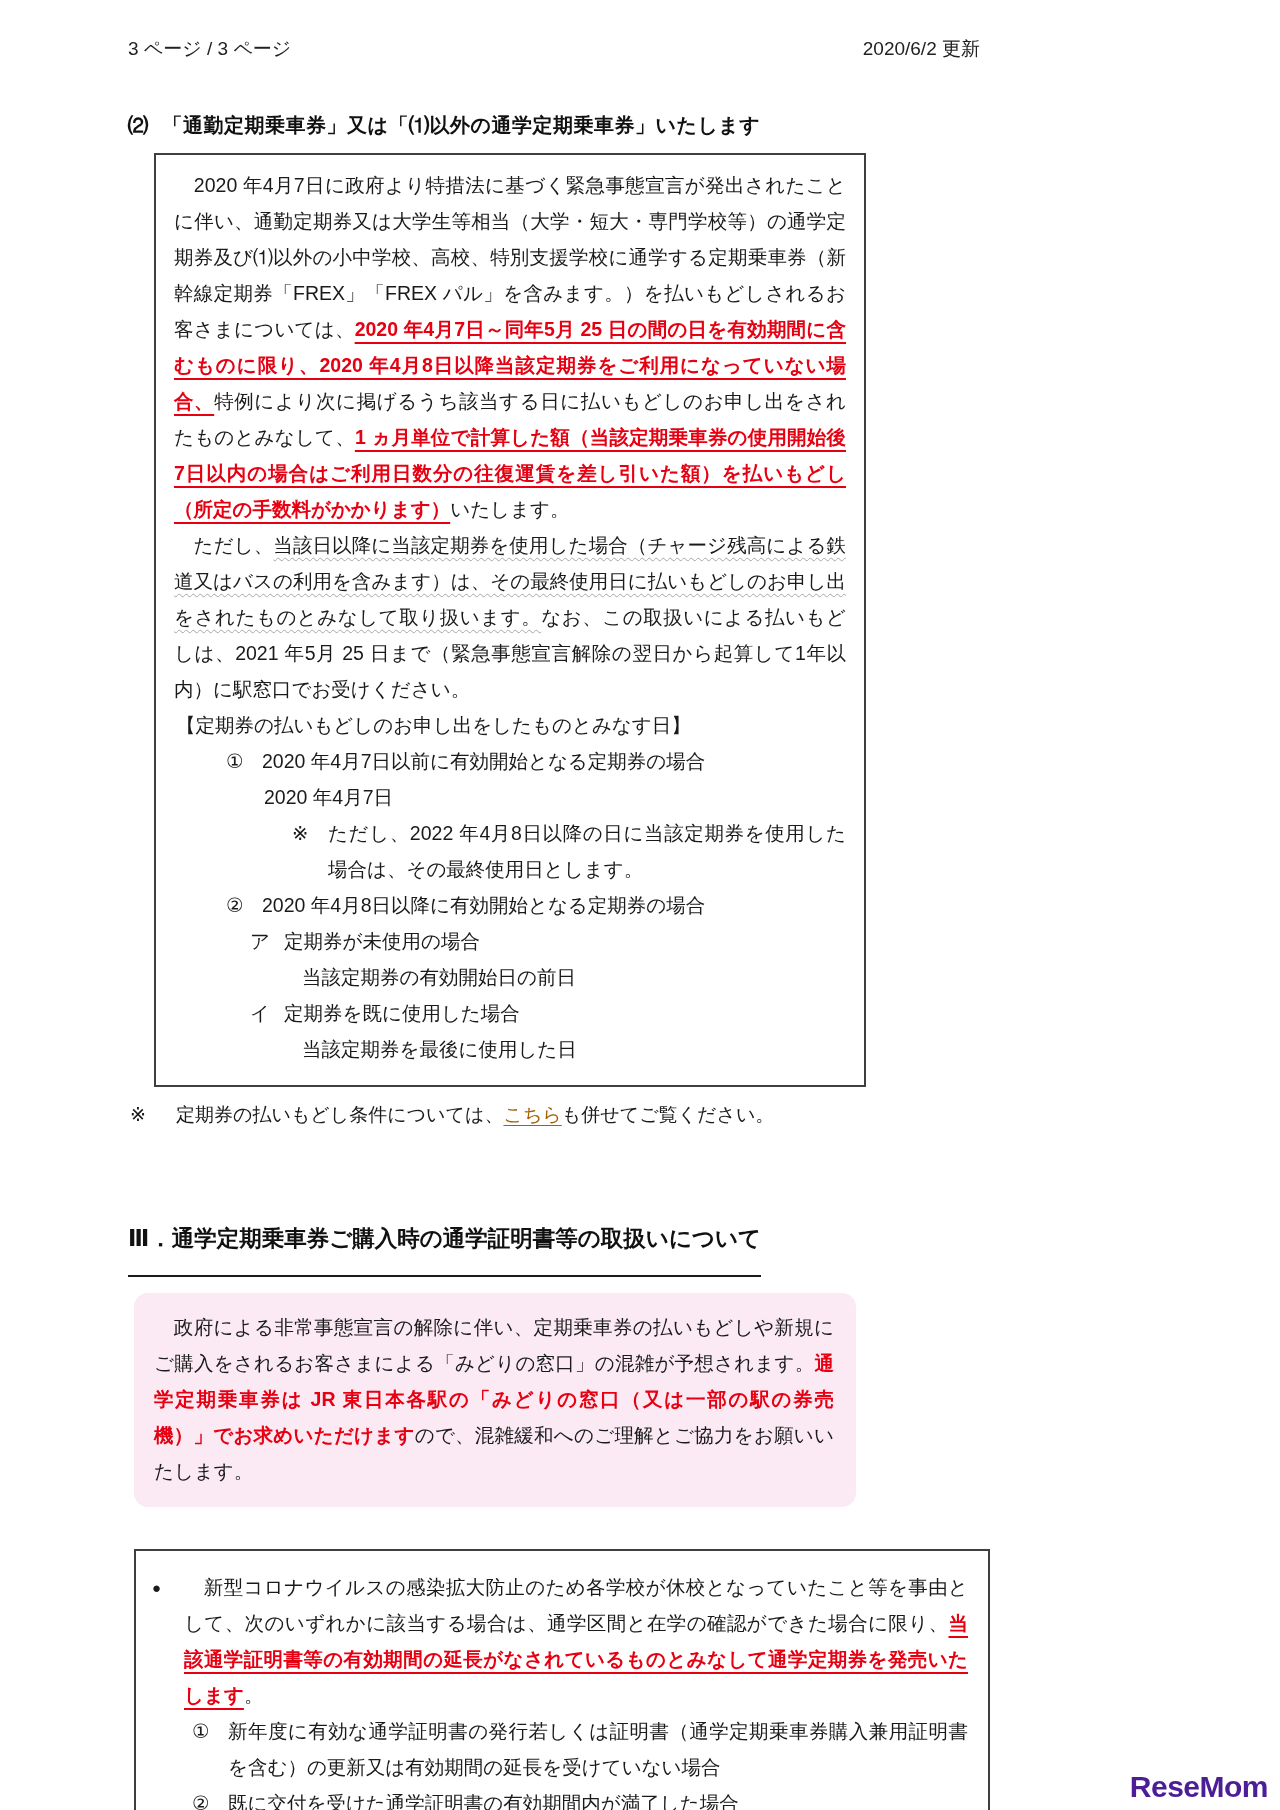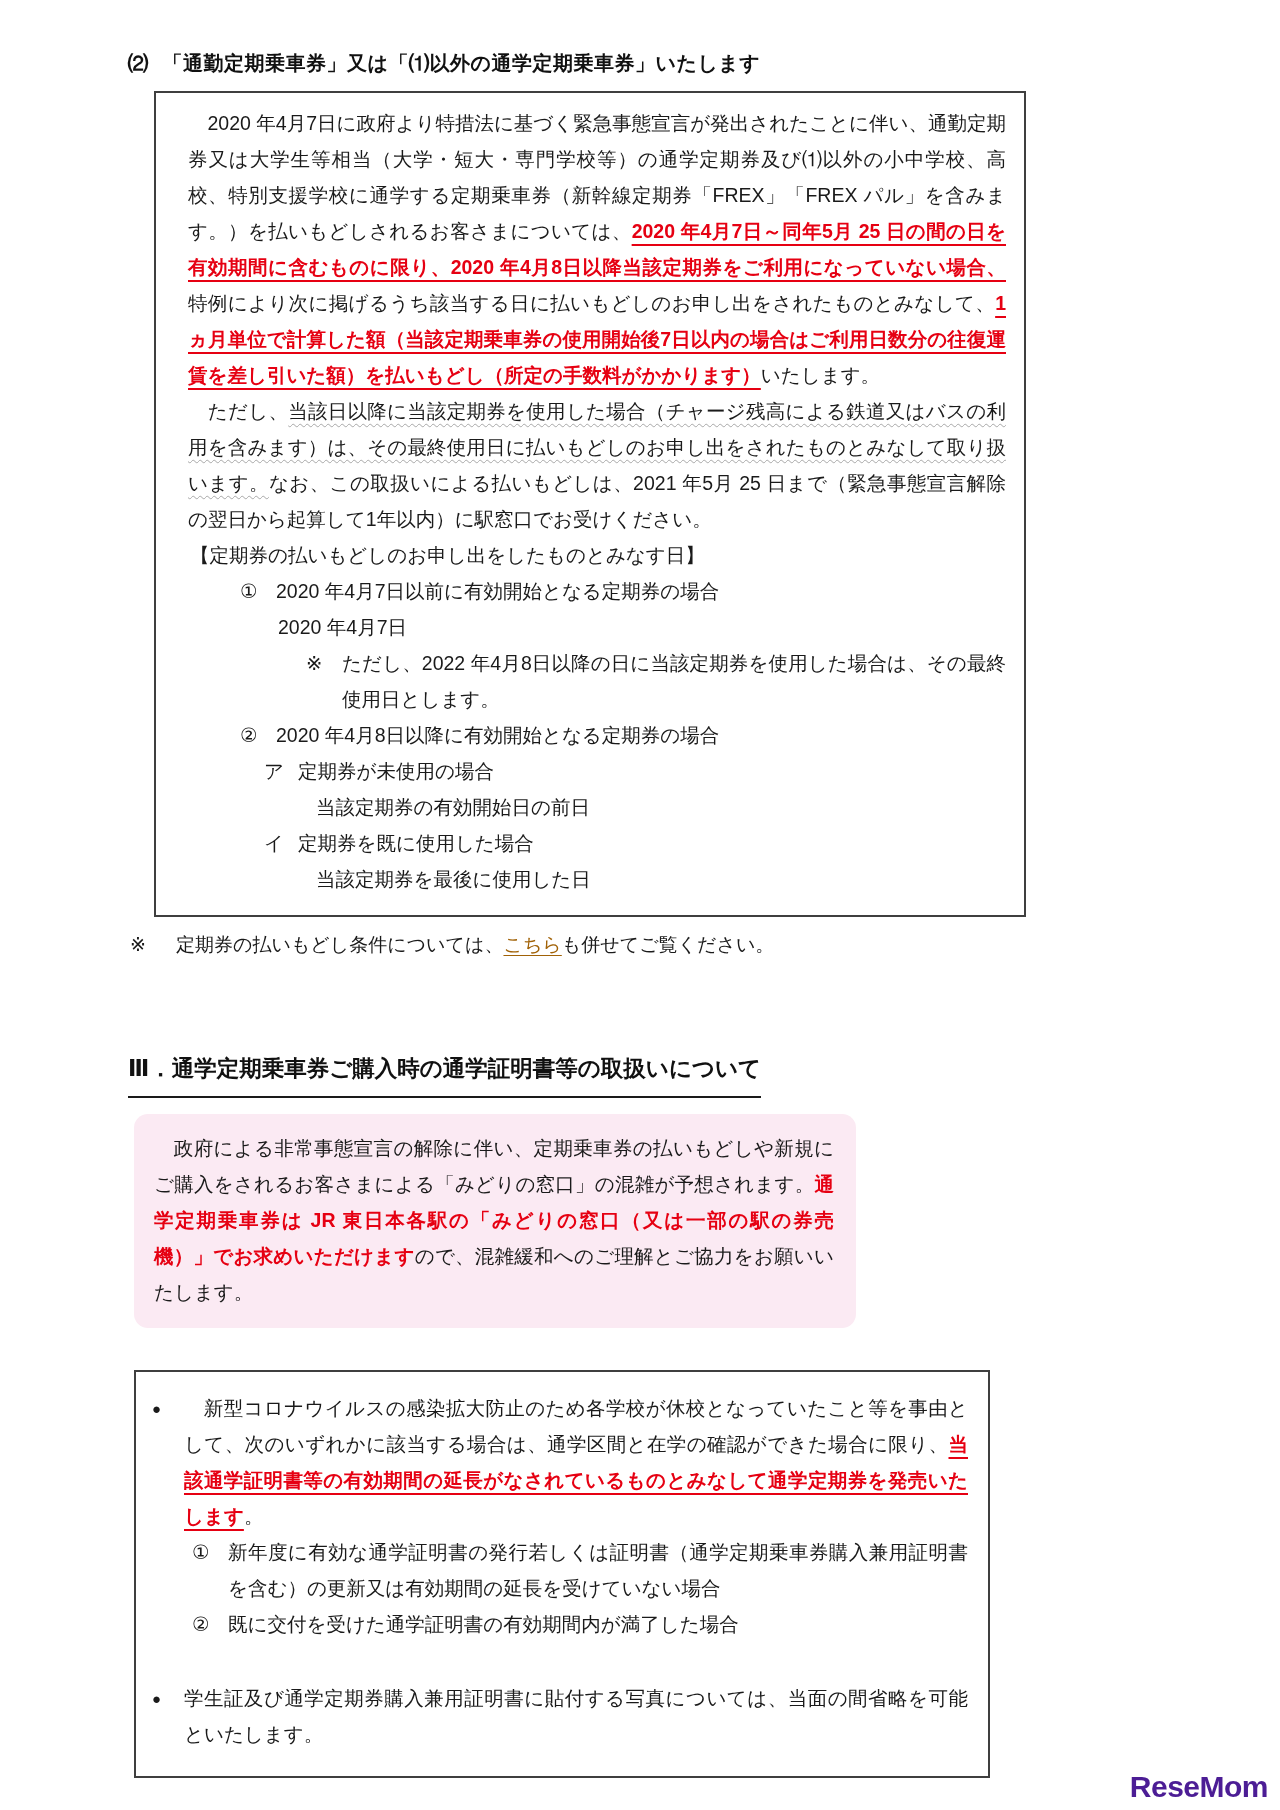--- a/index.html
+++ b/index.html
@@ -17,23 +17,23 @@
     padding-top:36px;font-size:19px;color:#222;
   }
 
   .sec2-heading{
     margin:50px 0 0 0;font-size:20px;font-weight:700;color:#111;
     letter-spacing:0.5px;
   }
   .sec2-heading .sec-num{margin-right:14px;}
 
   .box1{
-    margin:14px 0 0 26px;width:872px;box-sizing:border-box;
+    margin:14px 0 0 26px;width:712px;box-sizing:border-box;
     border:2px solid #3f3f3f;background:#fff;
-    padding:12px 18px 18px 32px;
+    padding:12px 18px 18px 18px;
     font-size:19.5px;line-height:36px;
   }
   .para{margin:0;text-align:justify;}
   .para + .para{margin-top:0;}
 
   .s-red{color:#e60012;font-weight:700;}
   .s-redu{
     color:#e60012;font-weight:700;
     text-decoration:underline;
     text-decoration-color:#e60012;
@@ -60,21 +60,21 @@
 
   .footnote{
     display:flex;margin:12px 0 0 2px;font-size:19px;line-height:32px;
   }
   .footnote .num{flex:0 0 46px;}
 
   .sec3-heading{
     margin:92px 0 0 0;font-size:22.5px;font-weight:700;color:#111;
   }
   .sec3-heading .hd-inner{
-    display:inline-block;border-bottom:2px solid #1a1a1a;padding-bottom:12px;
+    display:inline-block;border-bottom:2px solid #1a1a1a;padding-bottom:21px;
   }
 
   .pinkbox{
     margin:16px 0 0 6px;width:722px;box-sizing:border-box;
     background:#fbeaf3;border-radius:14px;
     padding:16px 22px 18px 20px;
     font-size:19.5px;line-height:36px;text-align:justify;
   }
 
   .box2{
@@ -97,20 +97,24 @@
     letter-spacing:-0.5px;
     font-family:"Liberation Sans","DejaVu Sans",sans-serif;
   }
 </style>
 </head>
 <body>
 
 <div class="page">
   <div class="content">
 
+    <div class="doc-header">
+      <span>3 ページ / 3 ページ</span>
+      <span>2020/6/2 更新</span>
+    </div>
 
     <h2 class="sec2-heading">
       <span class="sec-num">⑵</span><span>「通勤定期乗車券」又は「⑴以外の通学定期乗車券」いたします</span>
     </h2>
 
     <div class="box1">
       <p class="para"><span>　2020 年4月7日に政府より特措法に基づく緊急事態宣言が発出されたことに伴い、通勤定期券又は大学生等相当（大学・短大・専門学校等）の通学定期券及び⑴以外の小中学校、高校、特別支援学校に通学する定期乗車券（新幹線定期券「FREX」「FREX パル」を含みます。）を払いもどしされるお客さまについては、</span><span class="s-redu">2020 年4月7日～同年5月 25 日の間の日を有効期間に含むものに限り、2020 年4月8日以降当該定期券をご利用になっていない場合、</span><span>特例により次に掲げるうち該当する日に払いもどしのお申し出をされたものとみなして、</span><span class="s-redu">1 ヵ月単位で計算した額（当該定期乗車券の使用開始後7日以内の場合はご利用日数分の往復運賃を差し引いた額）を払いもどし（所定の手数料がかかります）</span><span>いたします。</span></p>
       <p class="para"><span>　ただし、</span><span class="s-wavy">当該日以降に当該定期券を使用した場合（チャージ残高による鉄道又はバスの利用を含みます）は、その最終使用日に払いもどしのお申し出をされたものとみなして取り扱います。</span><span>なお、この取扱いによる払いもどしは、2021 年5月 25 日まで（緊急事態宣言解除の翌日から起算して1年以内）に駅窓口でお受けください。</span></p>
 
       <p class="para list-title">【定期券の払いもどしのお申し出をしたものとみなす日】</p>

